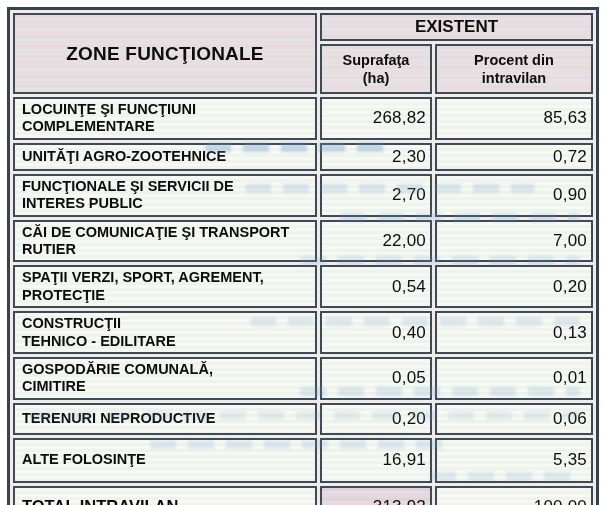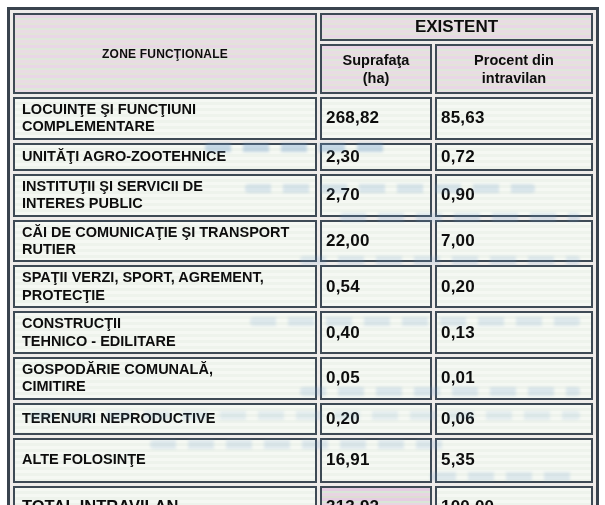--- a/index.html
+++ b/index.html
@@ -51,33 +51,33 @@
       #e8d5e2 5px, #e8d5e2 8px,
       #ddddd2 8px, #ddddd2 10px);
   }
   
   .cell {
     background: repeating-linear-gradient(180deg,
       #f5f8f3 0px, #f5f8f3 3px,
       #eef3ec 3px, #eef3ec 6px);
   }
 
-  .zone-h  { font-size: 12px; font-weight: bold; text-align: center; letter-spacing: .2px; }
+  .zone-h  { font-size: 19px; font-weight: bold; text-align: center; letter-spacing: .2px; }
   .group-h { font-size: 17px;   font-weight: bold; text-align: center; margin-top: 39px; }
   .sub-h   { font-size: 14.5px; font-weight: bold; text-align: center;
              white-space: pre-line; line-height: 1.25; }
 
   td.label {
     font-size: 14.5px; font-weight: bold;
     white-space: pre-line; line-height: 1.2;
     padding-left: 7px;
   }
   td.num {
-    font-size: 17px; font-weight: bold;
-    text-align: left;
+    font-size: 17px; font-weight: normal;
+    text-align: right;
     letter-spacing: .2px;
   }
   tr.total-row td.label { font-size: 16.5px; }
   tr.total-row td.num   { font-size: 17px; }
 
   
   tr.hr1 { height: 22px; }
   tr.hr2 { height: 50px; }
   tr.r0 { height: 38px; }
   tr.r1 { height: 25px; }
@@ -132,21 +132,21 @@
 COMPLEMENTARE</td>
       <td class="cell num">268,82</td>
       <td class="cell num">85,63</td>
     </tr>
     <tr class="r1">
       <td class="cell label">UNITĂŢI AGRO-ZOOTEHNICE</td>
       <td class="cell num">2,30</td>
       <td class="cell num">0,72</td>
     </tr>
     <tr class="r2">
-      <td class="cell label">INSTITUŢII ŞI SERVICII DE
+      <td class="cell label">FUNCŢIONALE ŞI SERVICII DE
 INTERES PUBLIC</td>
       <td class="cell num">2,70</td>
       <td class="cell num">0,90</td>
     </tr>
     <tr class="r3">
       <td class="cell label">CĂI DE COMUNICAŢIE ŞI TRANSPORT
 RUTIER</td>
       <td class="cell num">22,00</td>
       <td class="cell num">7,00</td>
     </tr>

